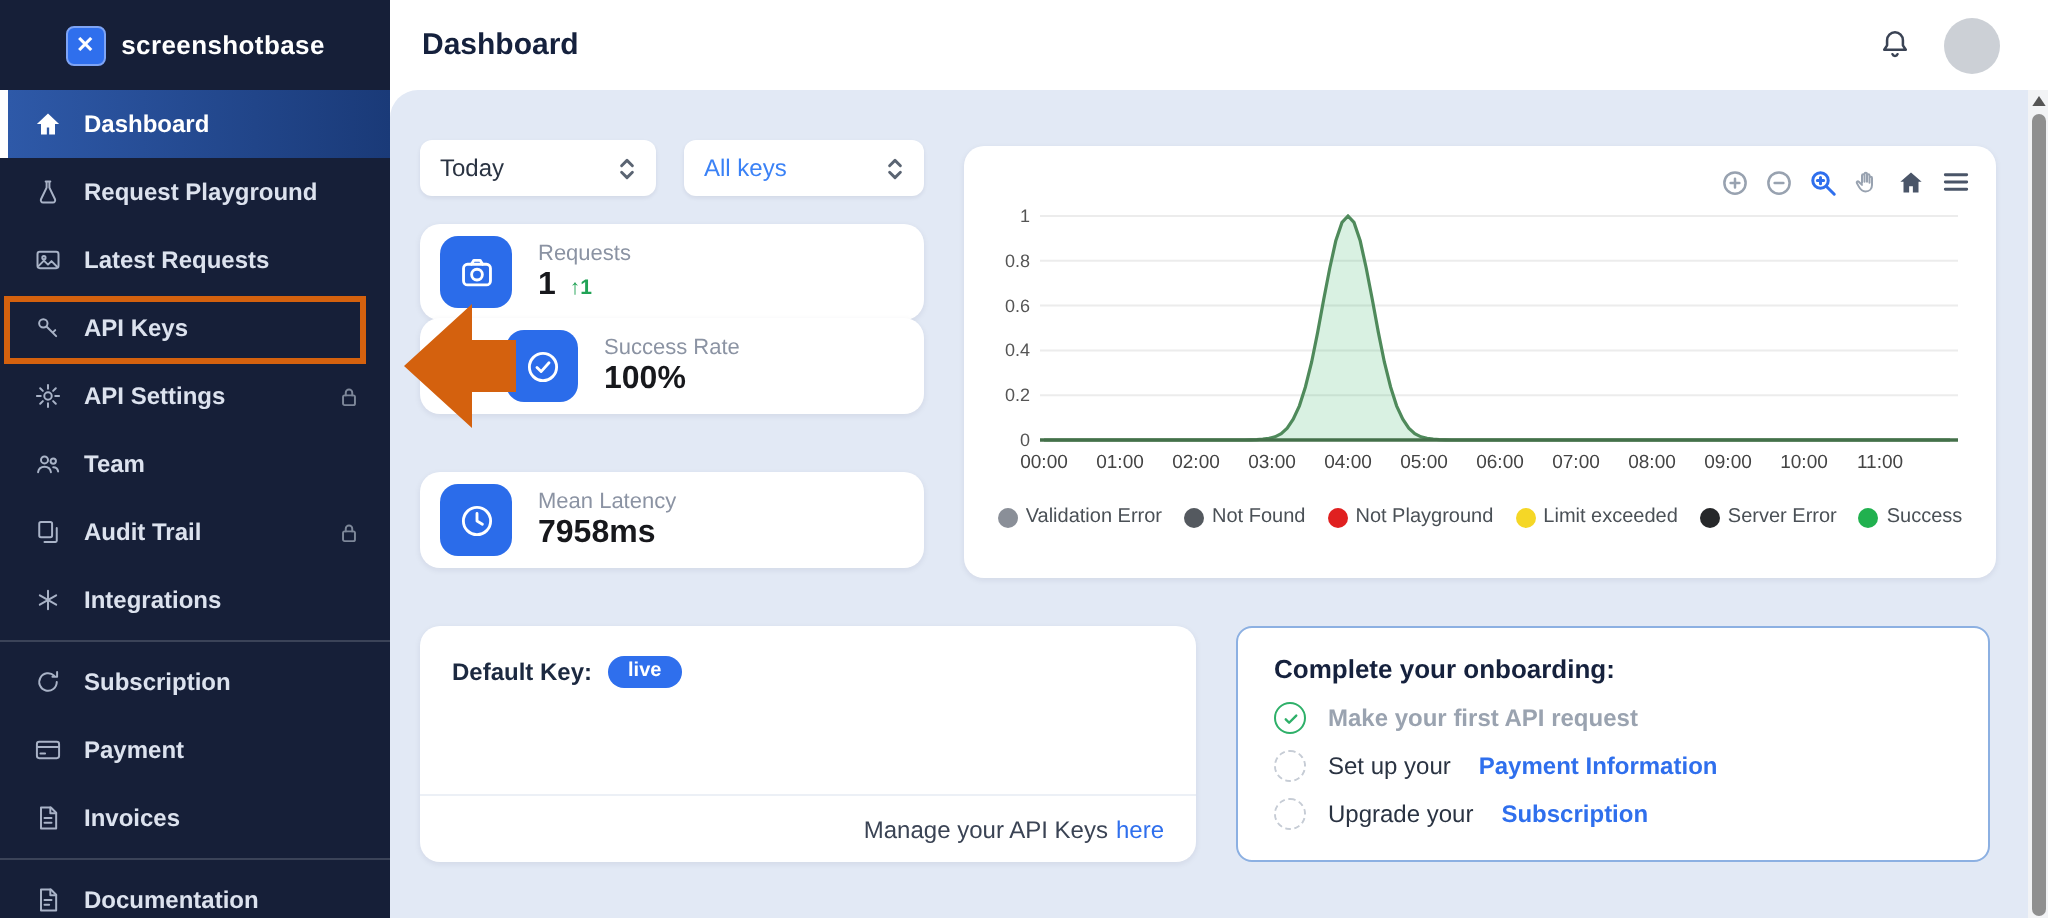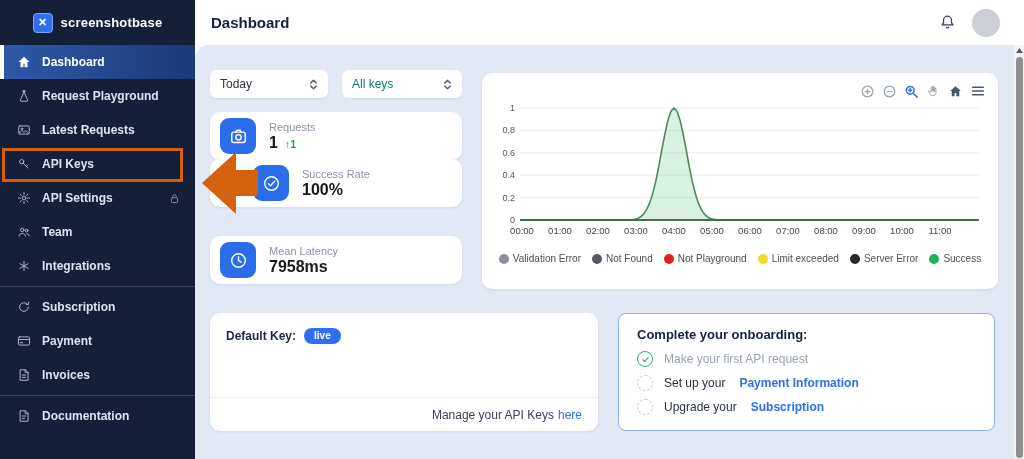--- a/index.html
+++ b/index.html
@@ -32,21 +32,21 @@
   .bell { color:#3a4354; display:flex; cursor:pointer; }
   .avatar { width:28px; height:28px; border-radius:50%; background:#ccd0d6; cursor:pointer; }
 
   .content { position:absolute; top:45px; left:0; width:829px; height:414px; background:#e2e9f5;
              border-top-left-radius:14px; }
 
   
   .select-box { position:absolute; background:#fff; border-radius:6px; display:flex; align-items:center;
                 padding:0 10px; height:28px; font-size:12px; color:#2a3342; cursor:pointer;
                 box-shadow:0 1px 2px rgba(20,30,60,0.08); }
-  .select-box.placeholder { color:#0f766e; }
+  .select-box.placeholder { color:#3b82f6; }
   #filter-range { left:15px; top:25px; width:118px; }
   #filter-keys  { left:147px; top:25px; width:120px; }
   .chev { margin-left:auto; color:#5a6472; display:flex; }
 
   
   .stat-card { position:absolute; left:15px; width:252px; height:48px; background:#fff; border-radius:10px;
                display:flex; align-items:center; padding:0 10px; gap:13px; box-shadow:0 1px 3px rgba(20,30,60,0.08); }
   .stat-icon { width:36px; height:36px; border-radius:9px; background:#2b6cea; color:#fff; flex:none;
                display:flex; align-items:center; justify-content:center; }
   .stat-label { font-size:11px; color:#8b93a3; margin-bottom:1px; }
@@ -80,21 +80,21 @@
                 display:flex; align-items:center; justify-content:flex-end; padding:0 16px; font-size:12px;
                 color:#3a4354; gap:4px; }
   .key-footer a { color:#2f6fed; text-decoration:none; cursor:pointer; }
 
   
   .onboard-card { position:absolute; left:423px; top:268px; width:377px; height:118px; background:#fff;
                   border:1px solid #8cb0e2; border-radius:8px; padding:13px 18px; }
   .onboard-title { font-size:13px; font-weight:bold; color:#15213d; margin-bottom:9px; }
   .onboard-item { display:flex; align-items:center; gap:11px; margin-bottom:8px; font-size:12px; }
   .onboard-item .txt { color:#2a3342; }
-  .onboard-item.done .txt { color:#9aa3b0; }
+  .onboard-item.done .txt { color:#9aa3b0;font-weight:bold; }
   .onboard-item a { color:#2f6fed; text-decoration:none; font-weight:bold; cursor:pointer; margin-left:3px; }
   .circ { width:16px; height:16px; border-radius:50%; flex:none; display:flex; align-items:center; justify-content:center; }
   .circ.done { border:1.5px solid #2eb069; color:#2eb069; }
   .circ.pending { border:1.5px dashed #c6ccd5; }
 
   
   .scrollbar { position:absolute; right:0; top:45px; width:10px; height:414px; background:#f2f3f5; z-index:30; }
   .scroll-up { height:11px; display:flex; align-items:center; justify-content:center; color:#555; cursor:pointer; }
   .scroll-up svg { display:block; }
   .scroll-thumb { position:absolute; top:12px; bottom:1px; left:1.5px; width:7px; background:#8f8f8f;
@@ -168,20 +168,35 @@
         </div>
         <div class="nav-item">
           <span class="nav-icon">
             <svg width="14" height="14" viewBox="0 0 24 24" fill="none" stroke="currentColor" stroke-width="1.7" stroke-linecap="round" stroke-linejoin="round">
               <circle cx="9" cy="8.5" r="3"></circle>
               <circle cx="16.5" cy="9.5" r="2.3"></circle>
               <path d="M3.5 19c.5-3 2.8-4.6 5.5-4.6S14 16 14.5 19M16.5 14.8c2.2 0 3.8 1.4 4.2 3.6"></path>
             </svg>
           </span>
           <span class="nav-label">Team</span>
+        </div>
+        <div class="nav-item">
+          <span class="nav-icon">
+            <svg width="14" height="14" viewBox="0 0 24 24" fill="none" stroke="currentColor" stroke-width="1.7" stroke-linecap="round" stroke-linejoin="round">
+              <rect x="4.5" y="3.5" width="11" height="13" rx="1.5"></rect>
+              <path d="M9 20.5h9.5a1 1 0 0 0 1-1V8.5"></path>
+            </svg>
+          </span>
+          <span class="nav-label">Audit Trail</span>
+          <span class="lock">
+            <svg width="13" height="13" viewBox="0 0 24 24" fill="none" stroke="currentColor" stroke-width="1.8" stroke-linecap="round" stroke-linejoin="round">
+              <rect x="6.5" y="10.5" width="11" height="9" rx="1.5"></rect>
+              <path d="M9 10.5V8a3 3 0 0 1 6 0v2.5"></path>
+            </svg>
+          </span>
         </div>
         <div class="nav-item">
           <span class="nav-icon">
             <svg width="14" height="14" viewBox="0 0 24 24" fill="none" stroke="currentColor" stroke-width="1.7" stroke-linecap="round" stroke-linejoin="round">
               <path d="M12 4v16M5 8l14 8M19 8 5 16"></path>
             </svg>
           </span>
           <span class="nav-label">Integrations</span>
         </div>
         <div class="nav-divider"></div>

